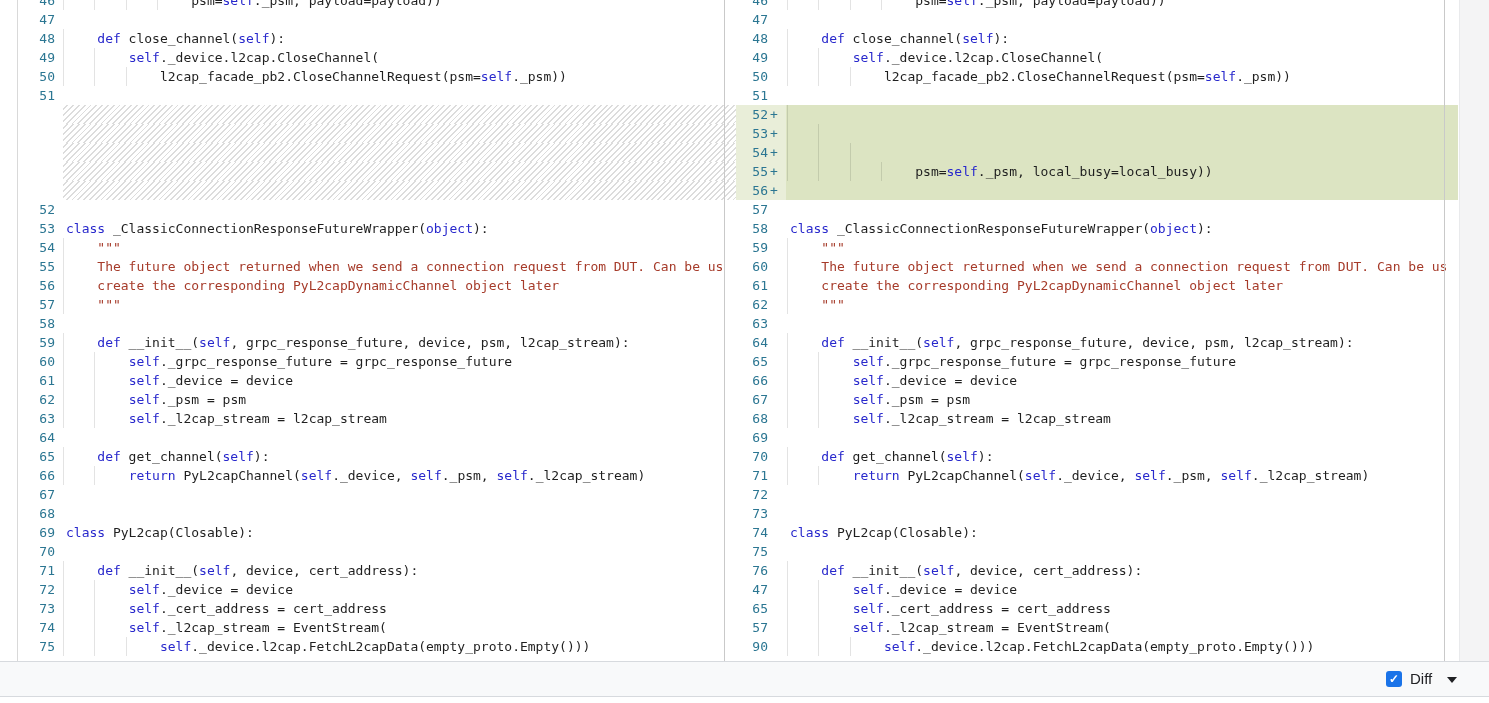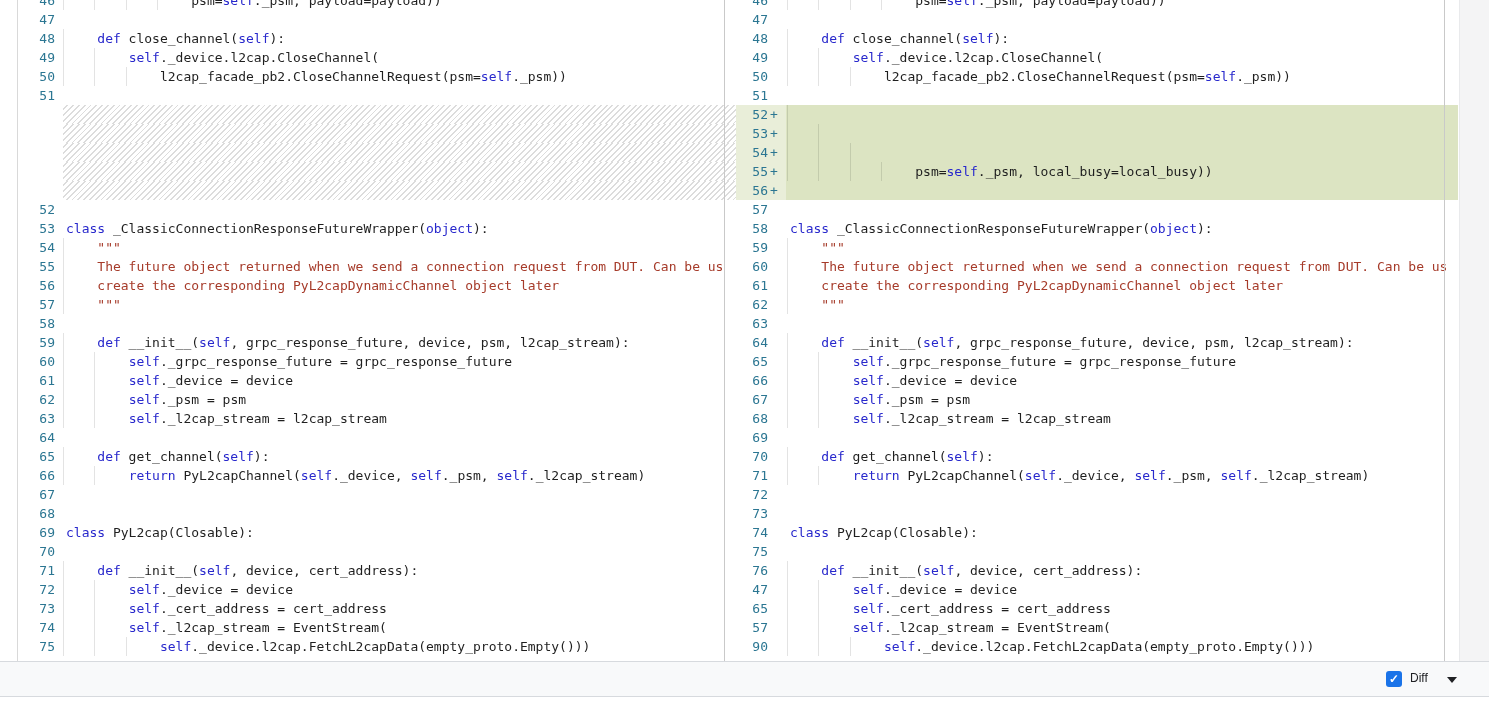--- a/index.html
+++ b/index.html
@@ -29,21 +29,21 @@
   .vline{position:absolute;top:0;height:661px;width:1px;z-index:3;}
   #gutter-border-left{left:17px;background:var(--c-gutter_border);}
   #ruler-left{left:724px;background:var(--c-ruler);}
   #ruler-right{left:1444px;background:var(--c-ruler);}
   #scroll-track{position:absolute;left:1459px;top:0;width:30px;height:661px;background:var(--c-scroll_track);border-left:1px solid #e9eaec;box-sizing:border-box;z-index:2;}
   #footer{position:absolute;left:0;top:661px;width:1489px;height:34px;background:var(--c-footer_bg);
           border-top:1px solid var(--c-footer_border);border-bottom:1px solid var(--c-footer_border);
           box-sizing:content-box;z-index:5;font-family:"Liberation Sans",sans-serif;}
   #diff-checkbox{position:absolute;left:1386px;top:9px;width:16px;height:16px;background:var(--c-checkbox_blue);
           border-radius:3px;color:#ffffff;font-size:12px;line-height:16px;text-align:center;font-weight:bold;cursor:pointer;}
-  #diff-label{position:absolute;left:1410px;top:7px;font-size:12px;color:var(--c-label);}
+  #diff-label{position:absolute;left:1410px;top:7px;font-size:15px;color:var(--c-label);}
   #diff-caret{position:absolute;left:1447px;top:15px;width:0;height:0;
           border-left:5px solid transparent;border-right:5px solid transparent;border-top:6px solid #202124;cursor:pointer;}
 </style>
 </head>
 <body>
 
 <div id="canvas">
   <div id="diff-area">
     <div id="pane-left" class="pane">
         <div class="row">

